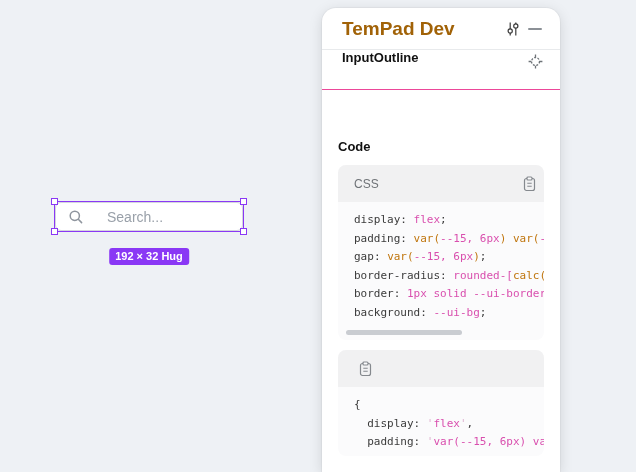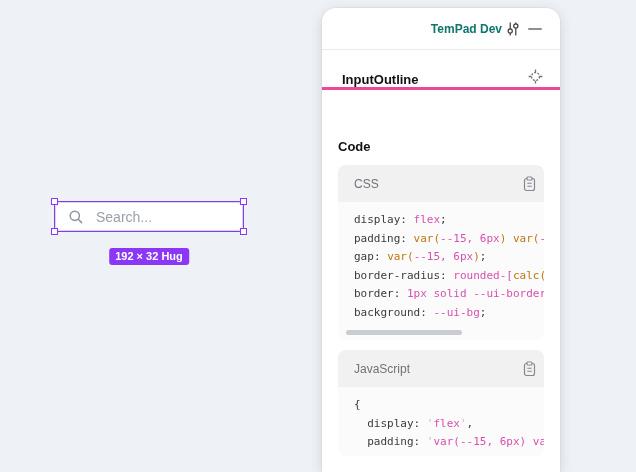--- a/index.html
+++ b/index.html
@@ -23,48 +23,48 @@
     border:1px solid #8a38f5;
   }
   .handle.tl { left:-4px; top:-4px; }
   .handle.tr { right:-4px; top:-4px; }
   .handle.bl { left:-4px; bottom:-4px; }
   .handle.br { right:-4px; bottom:-4px; }
 
   .search-input {
     position:absolute; inset:0; background:#fff;
     border:1px solid #d4d7dc; border-radius:6px;
-    display:flex; align-items:center; gap:12px; padding:0 12px;
+    display:flex; align-items:center; gap:23px; padding:0 12px;
   }
   .search-input .ph { color:#99a0a9; font-size:14px; }
 
   .dim-badge {
     position:absolute; left:149px; top:248px; transform:translateX(-50%);
     background:#8a38f5; color:#fff; font-size:11px; font-weight:bold;
     padding:2px 6px 3px; border-radius:3px; white-space:nowrap;
   }
 
   
   .panel {
     position:absolute; left:322px; top:8px; width:238px; height:464px;
     background:#fff; border-radius:14px 14px 0 0;
     box-shadow:0 3px 14px rgba(0,0,0,.13), 0 0 0 1px rgba(0,0,0,.03);
     overflow:hidden;
   }
   .panel-header {
     height:42px; display:flex; align-items:center;
     padding:0 14px 0 20px; border-bottom:1px solid #e8eaec;
   }
-  .panel-title { flex:1; font-size:12px; font-weight:bold; color:#0f766e;text-align:right; }
+  .panel-title { flex:1; font-size:19px; font-weight:bold; color:#a16207; }
   .icon-btn { display:flex; align-items:center; justify-content:center;
     width:22px; height:22px; cursor:pointer; }
 
   .component-row {
-    height:40px; display:flex; align-items:flex-end;
-    padding:0 14px 0 20px; border-bottom:3px solid #ec4899;
+    height:40px; display:flex; align-items:flex-start;
+    padding:0 14px 0 20px; border-bottom:1px solid #ec4899;
   }
   .component-name { flex:1; font-size:13px; font-weight:bold; color:#111; }
 
   .code-section { padding:16px 16px 0; }
   .section-title { font-size:13px; font-weight:bold; color:#111; margin-bottom:11px;margin-top:33px; }
 
   .code-block { border-radius:8px; background:#fbfbfc; overflow:hidden; margin-bottom:10px; }
   .code-block-header {
     height:37px; background:#f1f1f2; display:flex; align-items:center;
     padding:0 4px 0 16px;
@@ -176,21 +176,20 @@
           <div class="code-line"><span class="tok-k">border</span><span class="tok-d">: </span><span class="tok-v">1px solid --ui-border-</span></div>
           <div class="code-line"><span class="tok-k">background</span><span class="tok-d">: </span><span class="tok-v">--ui-bg</span><span class="tok-d">;</span></div>
         </div>
       <div class="hscroll">
         <div class="thumb"></div>
       </div>
     </div>
 
     <div class="code-block">
       <div class="code-block-header">
-        <div class="code-block-label">JavaScript</div>
         <div class="icon-btn">
           <span>
             <svg width="15" height="16" viewBox="0 0 15 16" fill="none">
               <rect x="2.5" y="2.5" width="10" height="12" rx="2" stroke="#85898e" stroke-width="1.2"></rect>
               <rect x="5" y="1" width="5" height="3" rx="1" fill="#fbfbfc" stroke="#85898e" stroke-width="1.2"></rect>
               <line x1="5.3" y1="7.2" x2="9.7" y2="7.2" stroke="#85898e" stroke-width="1.1"></line>
               <line x1="5.3" y1="10.2" x2="9.7" y2="10.2" stroke="#85898e" stroke-width="1.1"></line>
             </svg>
           </span>
         </div>

